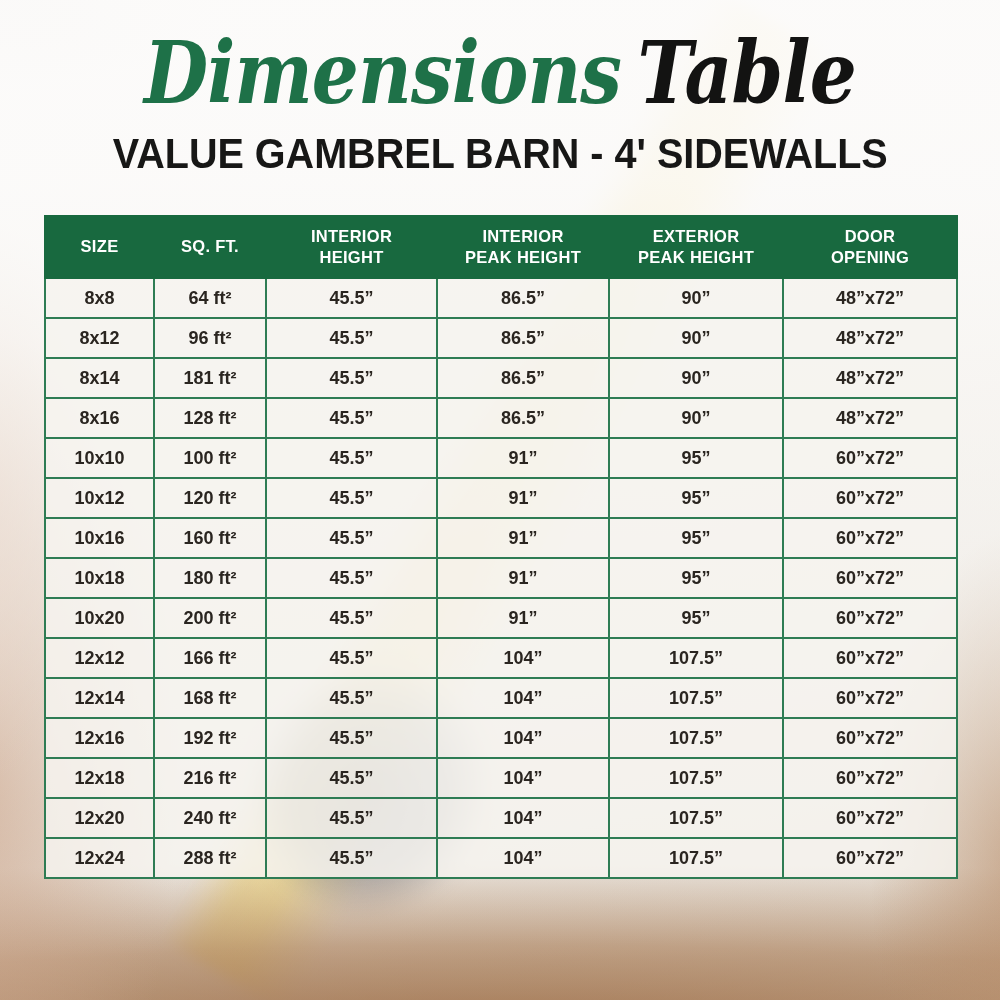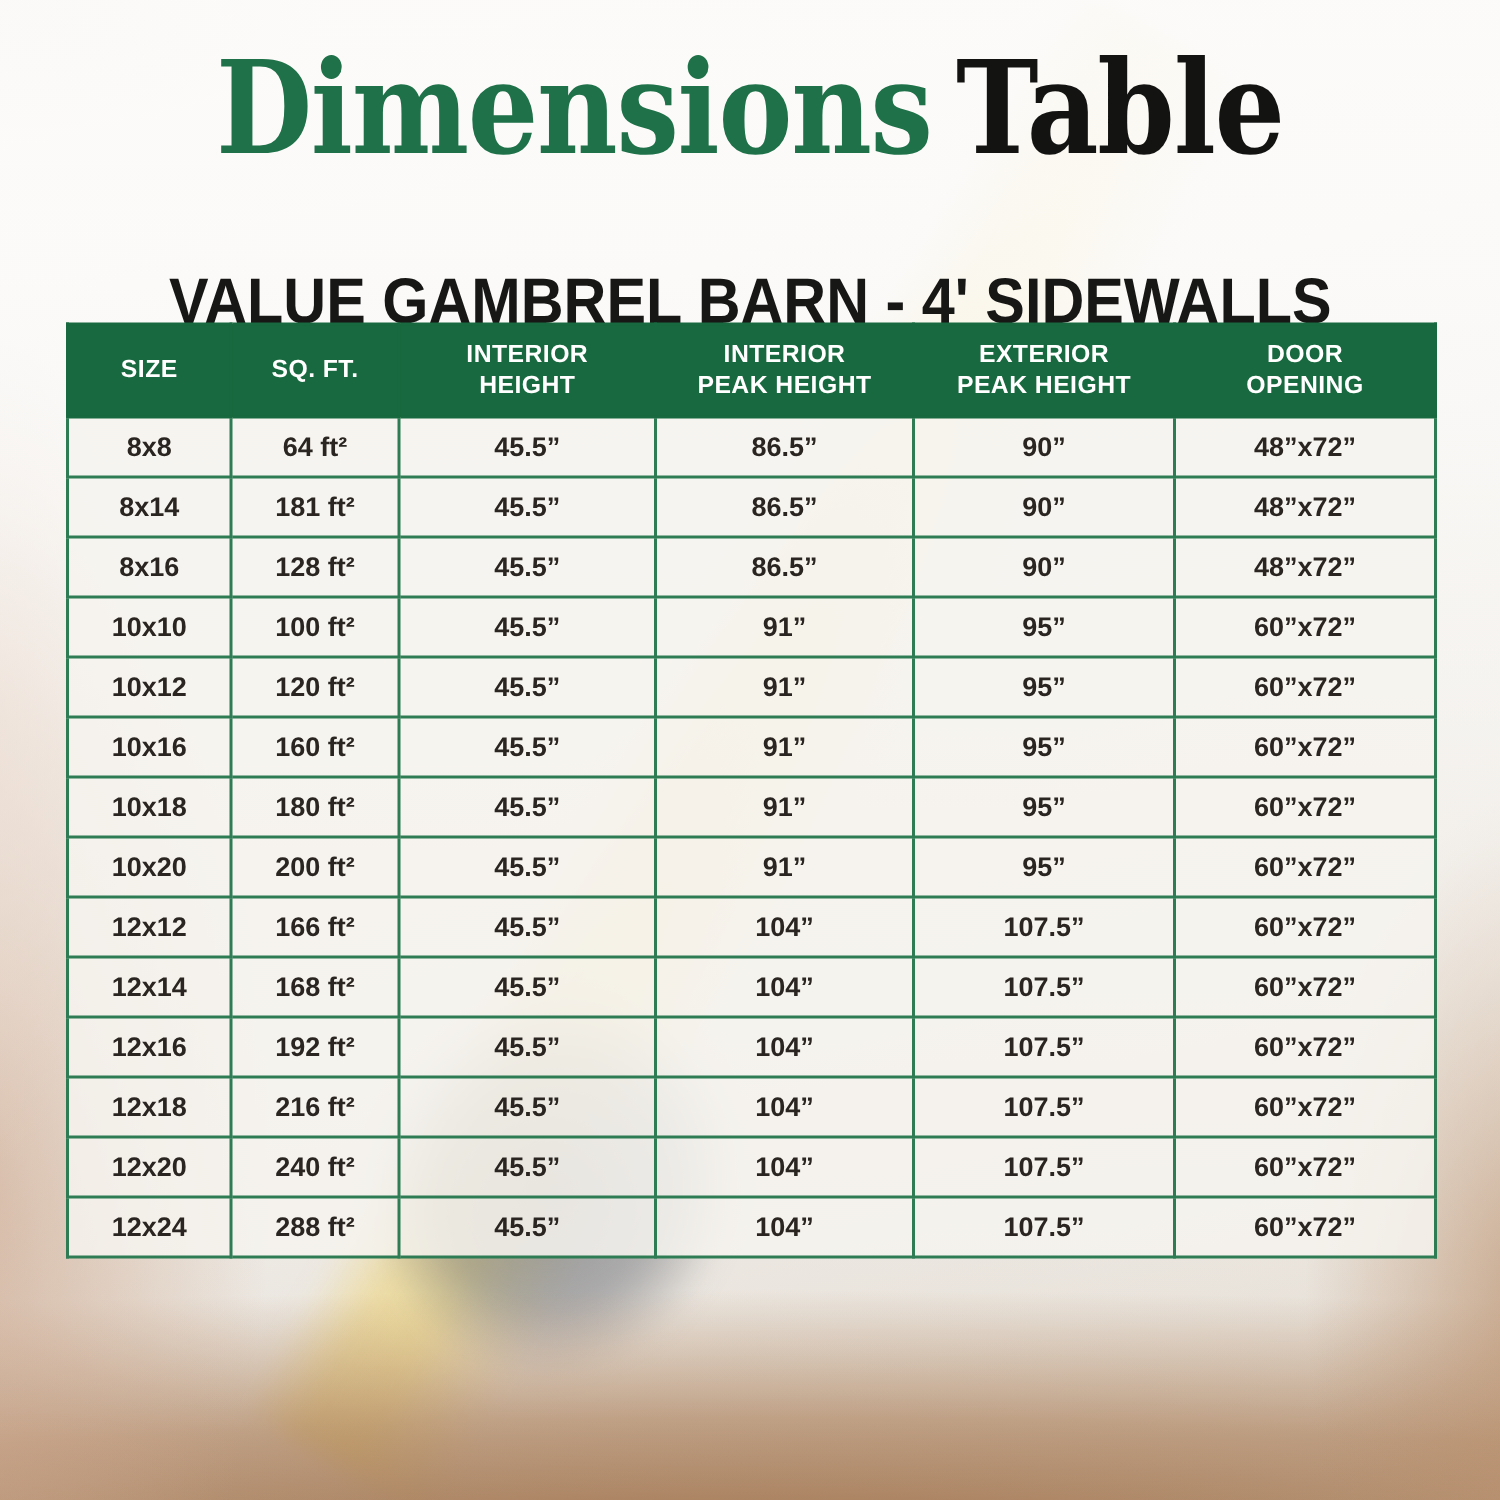--- a/index.html
+++ b/index.html
@@ -35,29 +35,29 @@
   }
   .white-wash{
     position:absolute;inset:0;z-index:4;
     background:linear-gradient(180deg,
       rgba(252,251,250,0.95) 0%,rgba(252,251,250,0.88) 18%,
       rgba(250,248,245,0.68) 40%,rgba(248,245,241,0.45) 62%,
       rgba(246,242,237,0.22) 80%,rgba(244,240,234,0.02) 96%);
   }
   
   .content{position:absolute;inset:0;z-index:5;}
-  .title{position:absolute;top:30px;left:0;width:100%;text-align:center;white-space:nowrap;}
+  .title{position:absolute;top:30px;left:0;width:100%;text-align:center;white-space:nowrap;font-style:italic;}
   .title-inner{
     display:inline-block;transform:scaleX(0.86);transform-origin:center;
     font-family:"DejaVu Serif","Liberation Serif",serif;font-weight:bold;
     font-size:86px;line-height:1.0;letter-spacing:-1px;
   }
   .title-green{color:#1e7148;}
   .title-black{color:#131312;margin-left:0.22em;}
-  .subtitle{position:absolute;top:130px;left:0;width:100%;text-align:center;white-space:nowrap;margin-top:48px;}
+  .subtitle{position:absolute;top:130px;left:0;width:100%;text-align:center;white-space:nowrap;}
   .subtitle-inner{
     display:inline-block;transform:scaleX(0.92);transform-origin:center;
     font-weight:bold;font-size:43px;line-height:1.1;color:#171716;letter-spacing:0px;
   }
   
   table.dim{
     position:absolute;left:44px;top:215px;width:912px;
     border-collapse:collapse;table-layout:fixed;
     border:2px solid #f97316;
   }
@@ -120,20 +120,28 @@
     <tbody id="table-body">
         <tr>
           <td>8x8</td>
           <td>64 ft²</td>
           <td>45.5”</td>
           <td>86.5”</td>
           <td>90”</td>
           <td>48”x72”</td>
         </tr>
         <tr>
+          <td>8x12</td>
+          <td>96 ft²</td>
+          <td>45.5”</td>
+          <td>86.5”</td>
+          <td>90”</td>
+          <td>48”x72”</td>
+        </tr>
+        <tr>
           <td>8x14</td>
           <td>181 ft²</td>
           <td>45.5”</td>
           <td>86.5”</td>
           <td>90”</td>
           <td>48”x72”</td>
         </tr>
         <tr>
           <td>8x16</td>
           <td>128 ft²</td>

